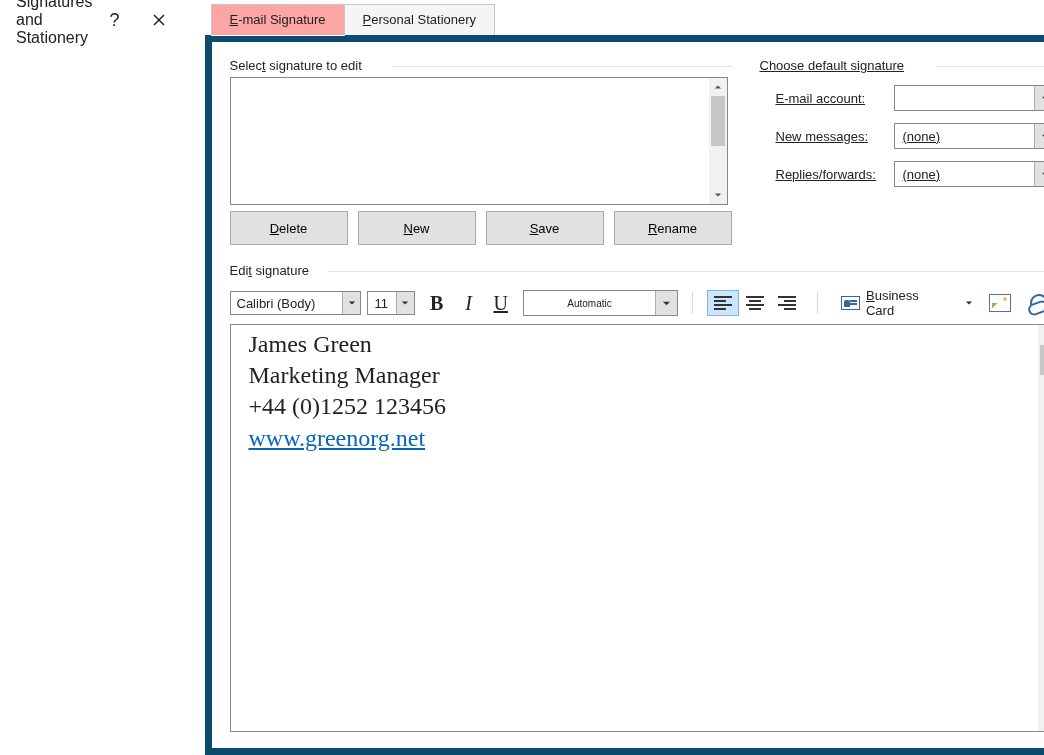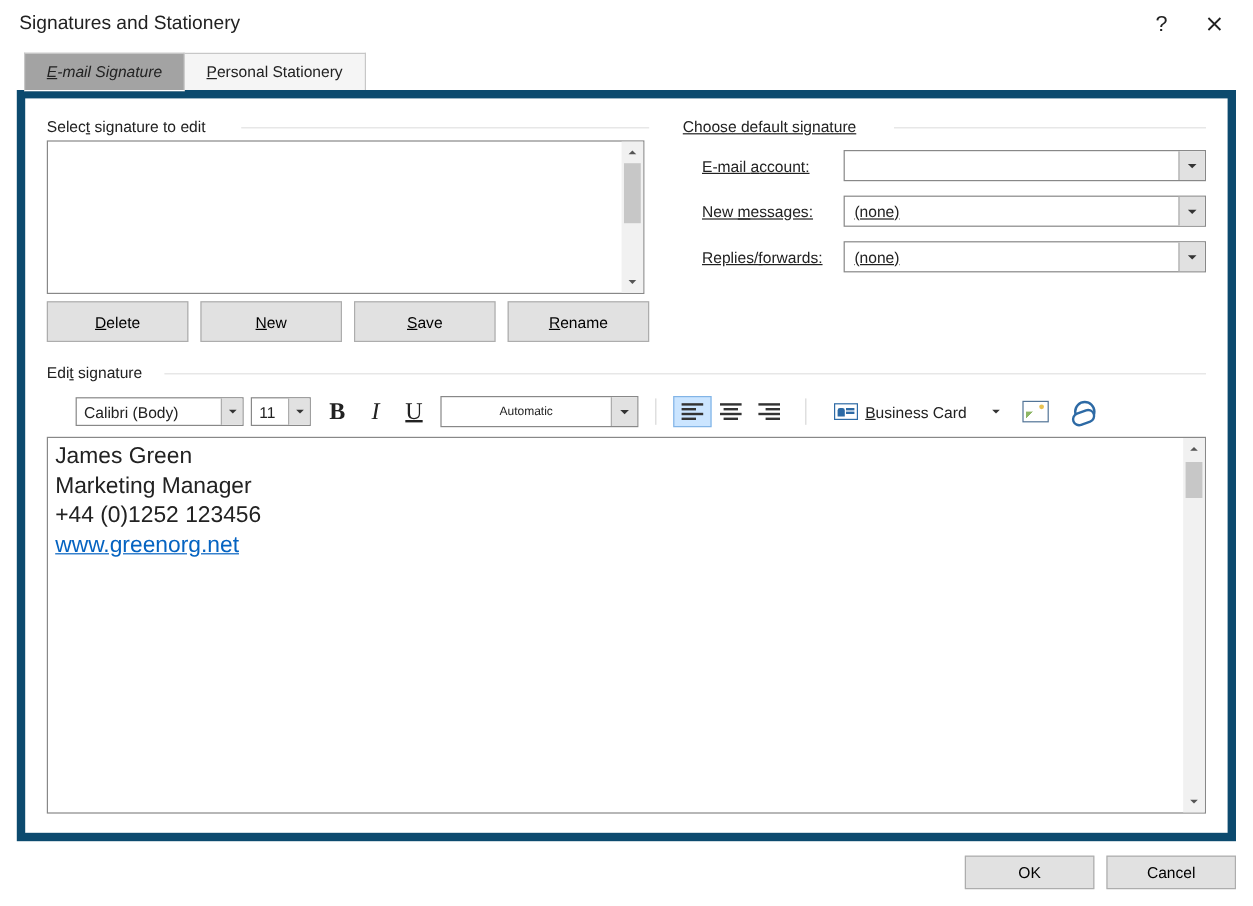--- a/index.html
+++ b/index.html
@@ -13,21 +13,21 @@
     width: 1044px;
     height: 755px;
     overflow: hidden;
   }
   .dialog {
     width: 1044px;
     height: 755px;
     background: #fff;
     position: relative;
     display: flex;
-    flex-direction: column;
+    flex-direction: row;
   }
   .titlebar {
     display: flex;
     align-items: center;
     padding: 6px 10px 6px 16px;
     height: 40px;
   }
   .titlebar .title {
     flex: 1;
     font-size: 16px;
@@ -60,24 +60,23 @@
   }
   .tab {
     padding: 7px 18px 8px 18px;
     border: 1px solid #c7c7c7;
     border-bottom: none;
     background: #fdfdfd;
     margin-right: 0;
     font-size: 13px;
   }
   .tab.active {
-    background: #a3a3a3;
+    background: #fca5a5;
     border-bottom: 1px solid #fff;
     margin-bottom: -1px;
-    font-style: italic;
   }
   .tab.inactive {
     background: #f5f5f5;
     border-left: none;
   }
   .pane {
     border: 7px solid #0c4a6e;
     padding: 16px 18px 16px 18px;
     flex: 1;
     display: flex;
@@ -212,21 +211,21 @@
   }
   .tb-combo .combo-text { padding: 0 6px; font-size: 13px; flex:1; }
   .tb-combo .combo-btn {
     width: 18px; height: 100%;
     background: #e1e1e1;
     border-left: 1px solid #adadad;
     display:flex; align-items:center; justify-content:center;
   }
   .tb-combo .combo-btn svg { width:8px; height:8px; fill:#333; }
 
-  .font-combo { width: 140px; margin-left: 24px; }
+  .font-combo { width: 140px; }
   .size-combo { width: 50px; }
 
   .tb-group {
     display: flex;
     align-items: center;
     gap: 0;
   }
   .tb-btn {
     width: 32px; height: 26px;
     display:flex; align-items:center; justify-content:center;
@@ -331,24 +330,25 @@
   .editor-wrap {
     flex: 1;
     border: 1px solid #888;
     background: #fff;
     display: flex;
     min-height: 270px;
   }
   .editor {
     flex: 1;
     padding: 4px 6px;
-    font-family: Liberation Sans, sans-serif;
-    font-size: 19px;
+    font-family: Liberation Serif, serif;
+    font-size: 24px;
     line-height: 1.3;
     color: #222;
+    margin-left: 12px;
   }
   .editor .link {
     color: #0563c1;
     text-decoration: underline;
   }
   .ed-sb {
     width: 18px;
     background: #f1f1f1;
     display: flex;
     flex-direction: column;

